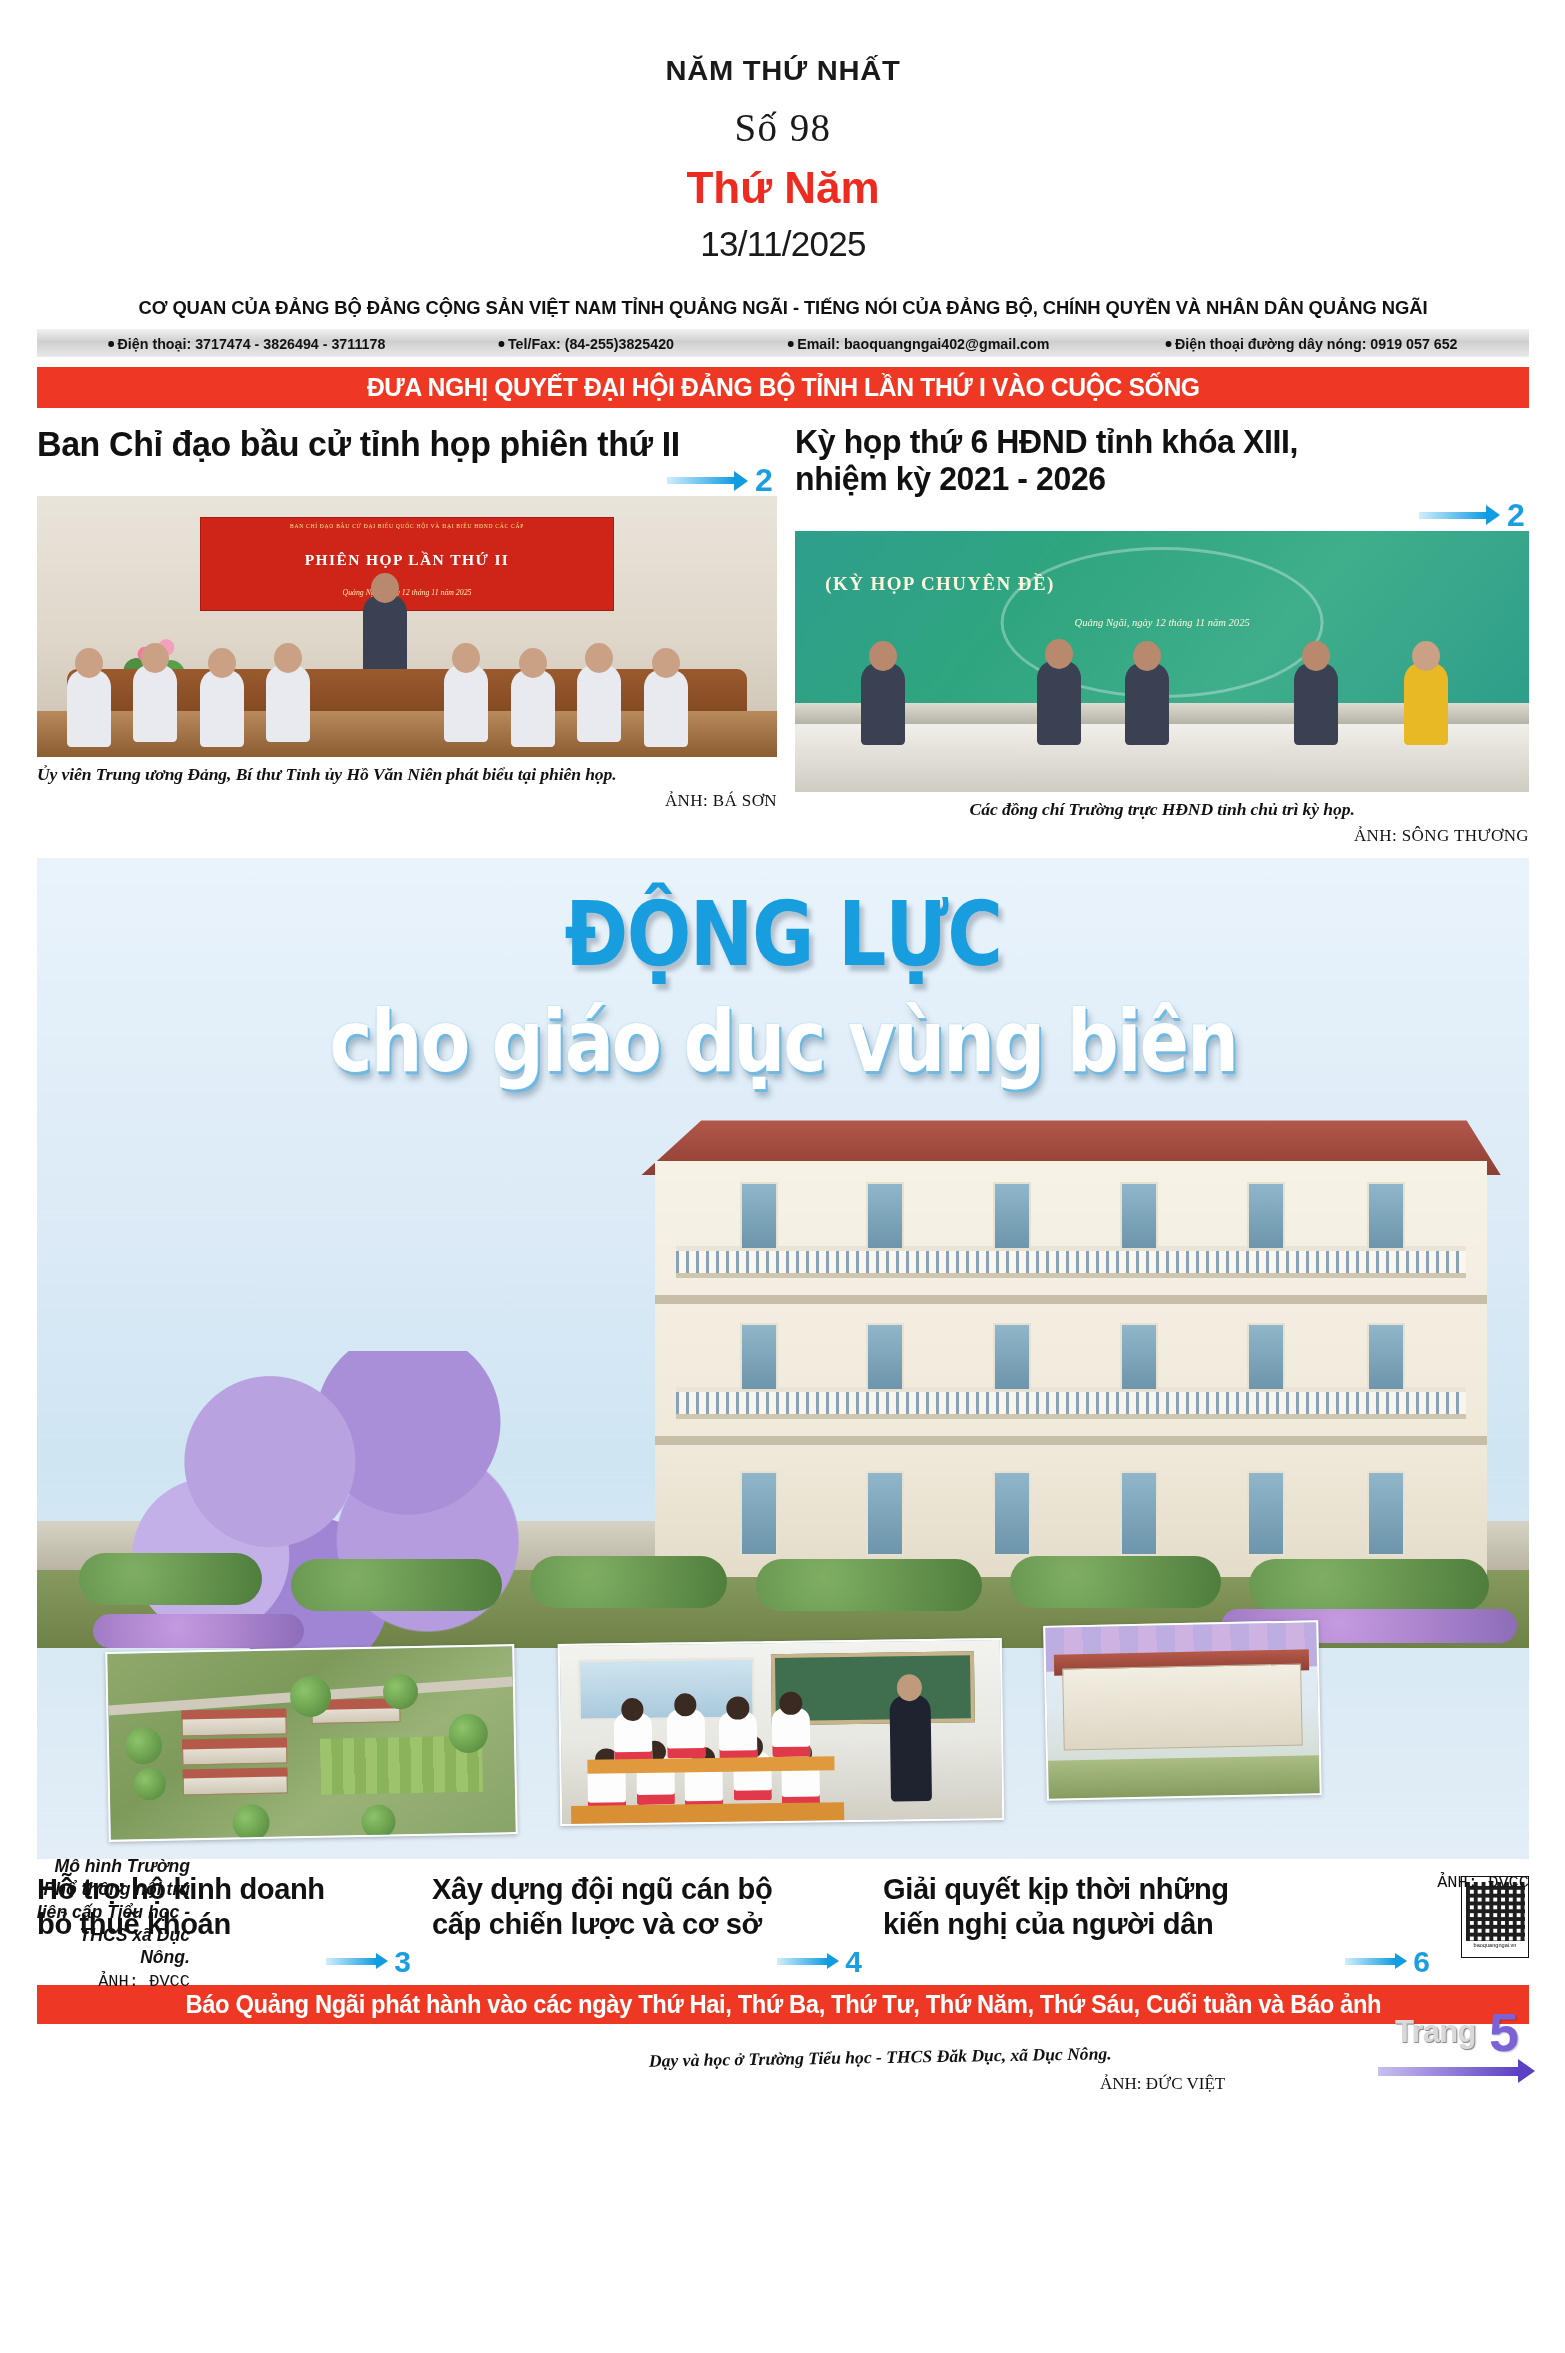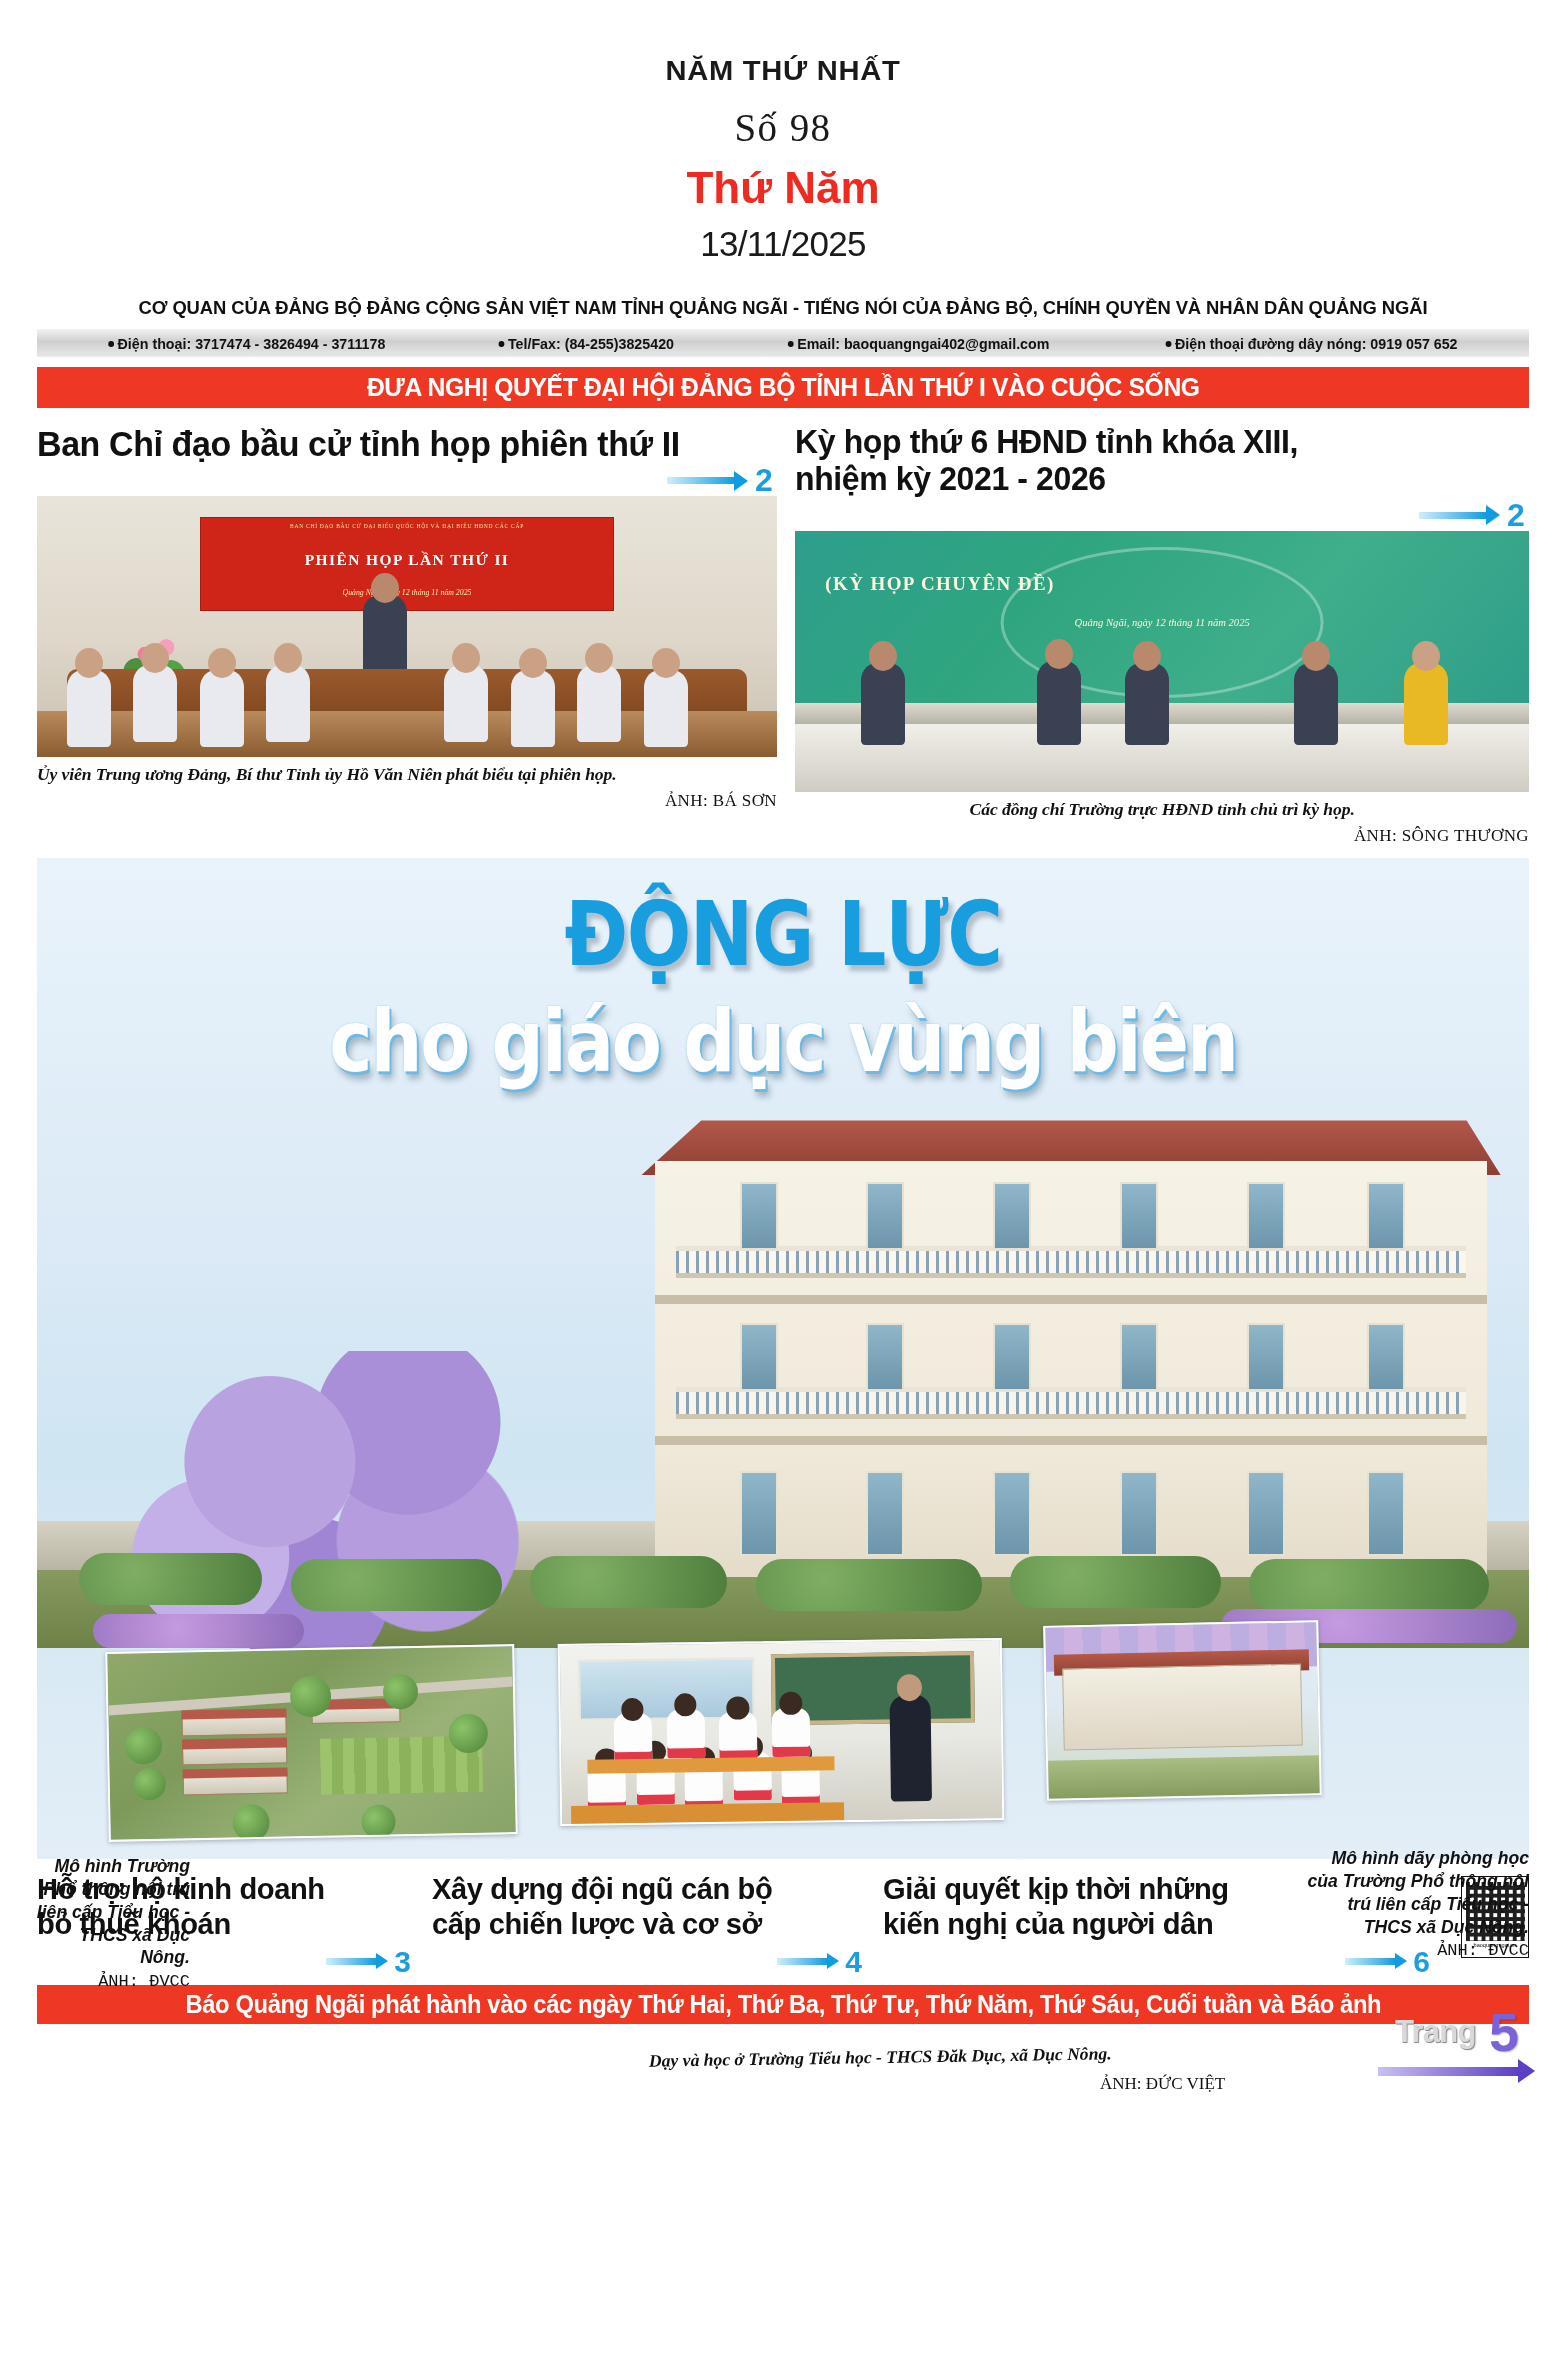--- a/index.html
+++ b/index.html
@@ -714,21 +714,21 @@
       </div>
     </div>
   </div>
 
   <div class="side-cap left">
     <span>Mô hình Trường Phổ thông nội trú liên cấp Tiểu học - THCS xã Dục Nông.</span><br>
     <span class="anh">ẢNH: ĐVCC</span>
   </div>
 
   <div class="side-cap right">
-    <span>Mô hình dãy phòng học của Trường Phổ thông nội trú liên cấp Tiểu học - THCS xã Dục Nông.</span><br>
+    <br>
     <span class="anh">ẢNH: ĐVCC</span>
   </div>
 
   <div class="center-cap">Dạy và học ở Trường Tiểu học - THCS Đăk Dục, xã Dục Nông.</div>
   <div class="center-credit">ẢNH: ĐỨC VIỆT</div>
 
   <div class="trang-block">
     <span class="trang-text">Trang</span>
     <span class="trang-num">5</span>
     <div class="trang-arrow"></div>

